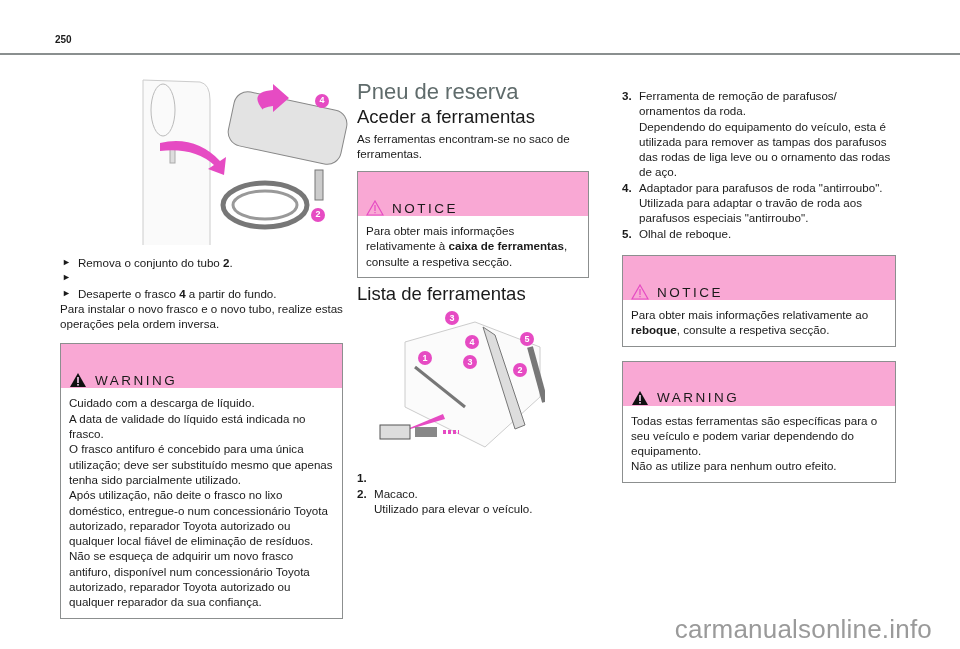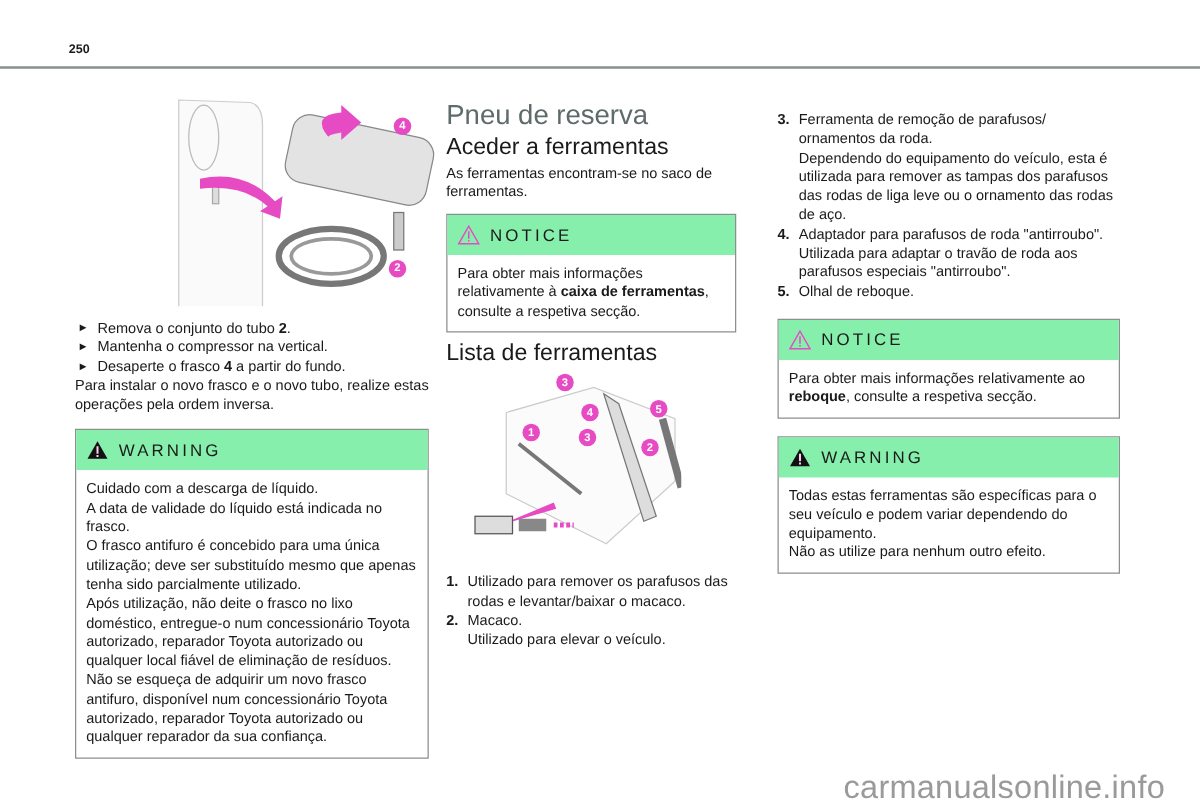--- a/index.html
+++ b/index.html
@@ -7,21 +7,21 @@
          font-family:"Liberation Sans", sans-serif; color:#1a1a1a; }
   .page-num { position:absolute; left:55px; top:34px; font-size:10px; font-weight:bold; }
   .header-rule { position:absolute; left:0; top:53px; width:960px; height:2px; background:#8a8f8f; }
   .col { position:absolute; font-size:11.6px; line-height:15.3px; }
   .col1 { left:60px; top:70px; width:283px; }
   .col2 { left:357px; top:84px; width:232px; }
   .col3 { left:622px; top:88px; width:274px; }
   .bullet { display:flex; }
   .bullet .arr { width:16px; font-size:9px; padding-left:2px; }
   .box { border:1.5px solid #8c8f8f; margin-top:10px; }
-  .box .hd { background:#86efac; height:32px; display:flex; align-items:center; padding-left:8px; }
+  .box .hd { background:#f9a8d4; height:44px; display:flex; align-items:flex-end; padding-left:8px; }
   .box .hd .t { font-size:13.5px; letter-spacing:2.5px; margin-left:8px; }
   .box .hd .t.b { font-weight:normal; }
   .box .bd { padding:7px 8px 8px 8px; }
   h1 { font-size:22px; font-weight:normal; color:#5f6b6b; margin:0 0 10px 0; }
   h2 { font-size:18.5px; font-weight:normal; margin:0 0 6px 0; }
   .num-item { display:flex; }
   .num-item .n { width:17px; font-weight:bold; flex-shrink:0; }
   .footer { position:absolute; right:28px; top:614px; font-size:26px; color:#9a9a9a; letter-spacing:0.2px; }
   .ill { position:relative; }
   .callout { position:absolute; width:14px; height:14px; border-radius:50%; background:#e64bc3; color:#fff;
@@ -49,21 +49,20 @@
     <div class="callout" style="left:200px;top:24px;">4</div>
     <div class="callout" style="left:196px;top:138px;">2</div>
   </div>
   <div style="margin-top:10px;">
     <div class="bullet">
         <span class="arr">►</span>
         <span><span>Remova o conjunto do tubo </span><b>2</b><span>.</span></span>
       </div>
     <div class="bullet">
         <span class="arr">►</span>
-        <span>Mantenha o compressor na vertical.</span>
       </div>
     <div class="bullet">
         <span class="arr">►</span>
         <span><span>Desaperte o frasco </span><b>4</b><span> a partir do fundo.</span></span>
       </div>
     <div>Para instalar o novo frasco e o novo tubo, realize estas operações pela ordem inversa.</div>
   </div>
   <div class="box" style="margin-top:12px;">
     <div class="hd">
         <svg width="18" height="16">
@@ -114,21 +113,20 @@
     <div class="callout" style="left:100px;top:28px;">4</div>
     <div class="callout" style="left:53px;top:44px;">1</div>
     <div class="callout" style="left:98px;top:48px;">3</div>
     <div class="callout" style="left:155px;top:25px;">5</div>
     <div class="callout" style="left:148px;top:56px;">2</div>
   </div>
   <div style="margin-top:18px;">
     <div class="num-item">
         <span class="n">1.</span>
         <div>
-          <div>Utilizado para remover os parafusos das rodas e levantar/baixar o macaco.</div>
         </div>
       </div>
     <div class="num-item">
         <span class="n">2.</span>
         <div>
           <div>Macaco.</div>
           <div>Utilizado para elevar o veículo.</div>
         </div>
       </div>
   </div>

